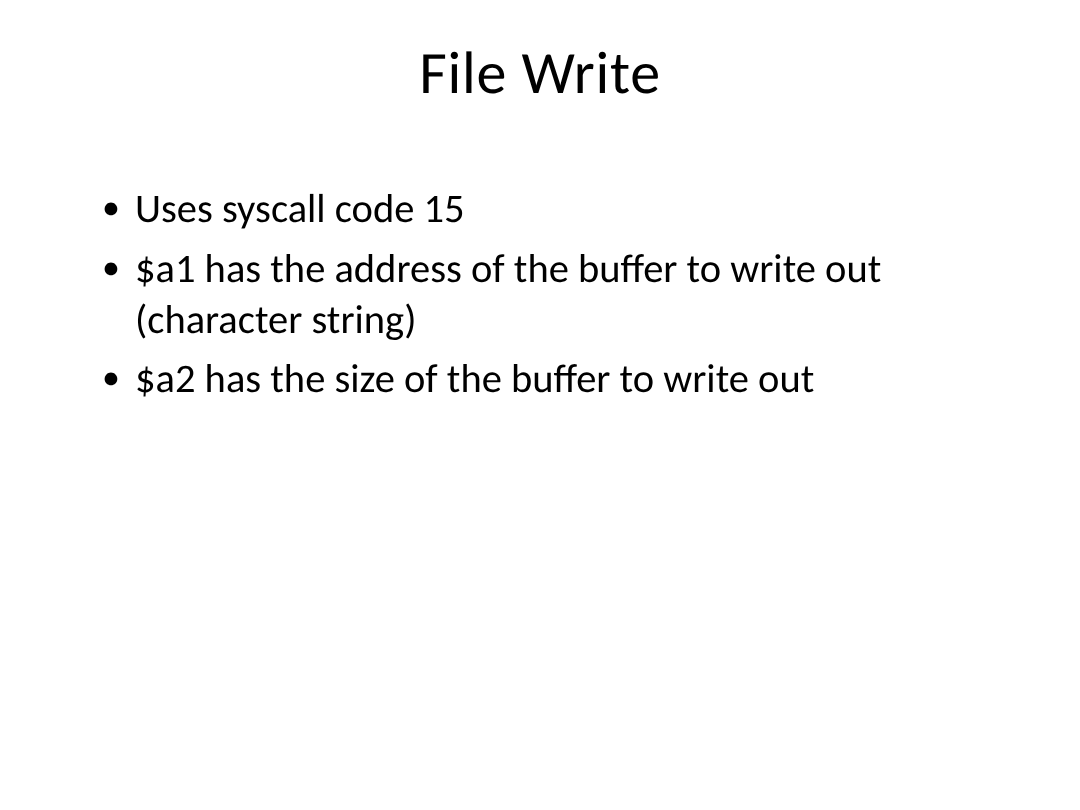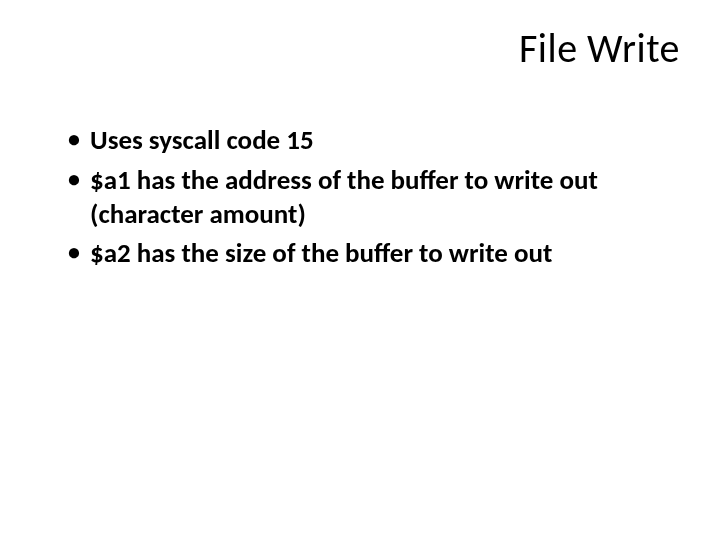--- a/index.html
+++ b/index.html
@@ -12,51 +12,50 @@
     color: #000000;
     overflow: hidden;
   }
   .slide {
     width: 720px;
     height: 540px;
     box-sizing: border-box;
     padding: 24px 40px 40px 40px;
   }
   .title {
-    text-align: right;
+    text-align: center;
     font-size: 40px;
     font-weight: 400;
     margin: 0 0 50px 0;
     letter-spacing: 0.5px;
   }
   ul.bullets {
     list-style: none;
     margin: 0;
     padding: 0 10px 0 28px;
   }
   ul.bullets li {
     position: relative;
     font-size: 27px;
     line-height: 1.25;
     margin: 0 0 6px 0;
     padding-left: 22px;
-    font-weight: bold;
   }
   ul.bullets li::before {
     content: "•";
     position: absolute;
     left: 0;
     top: 0;
     font-size: 24px;
     line-height: 1.35;
   }
 </style>
 </head>
 <body>
 
 <div class="slide">
   <h1 class="title">File Write</h1>
   <ul class="bullets">
     <li>Uses syscall code 15</li>
-    <li>$a1 has the address of the buffer to write out (character amount)</li>
+    <li>$a1 has the address of the buffer to write out (character string)</li>
     <li>$a2 has the size of the buffer to write out</li>
   </ul>
 </div>
 
 </body></html>

